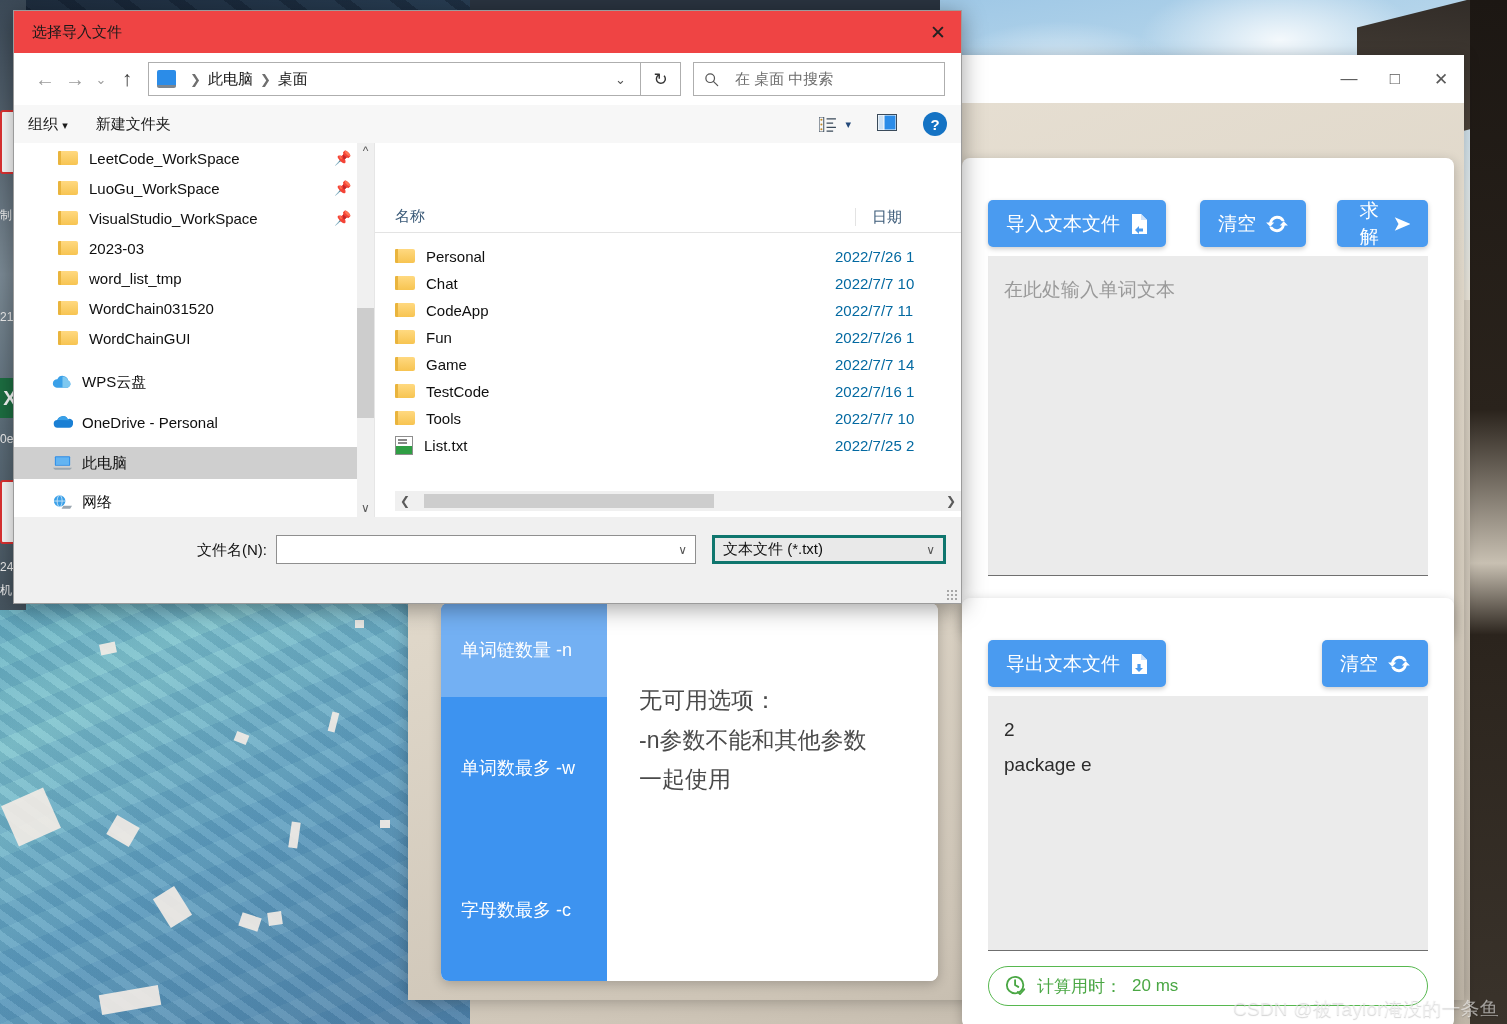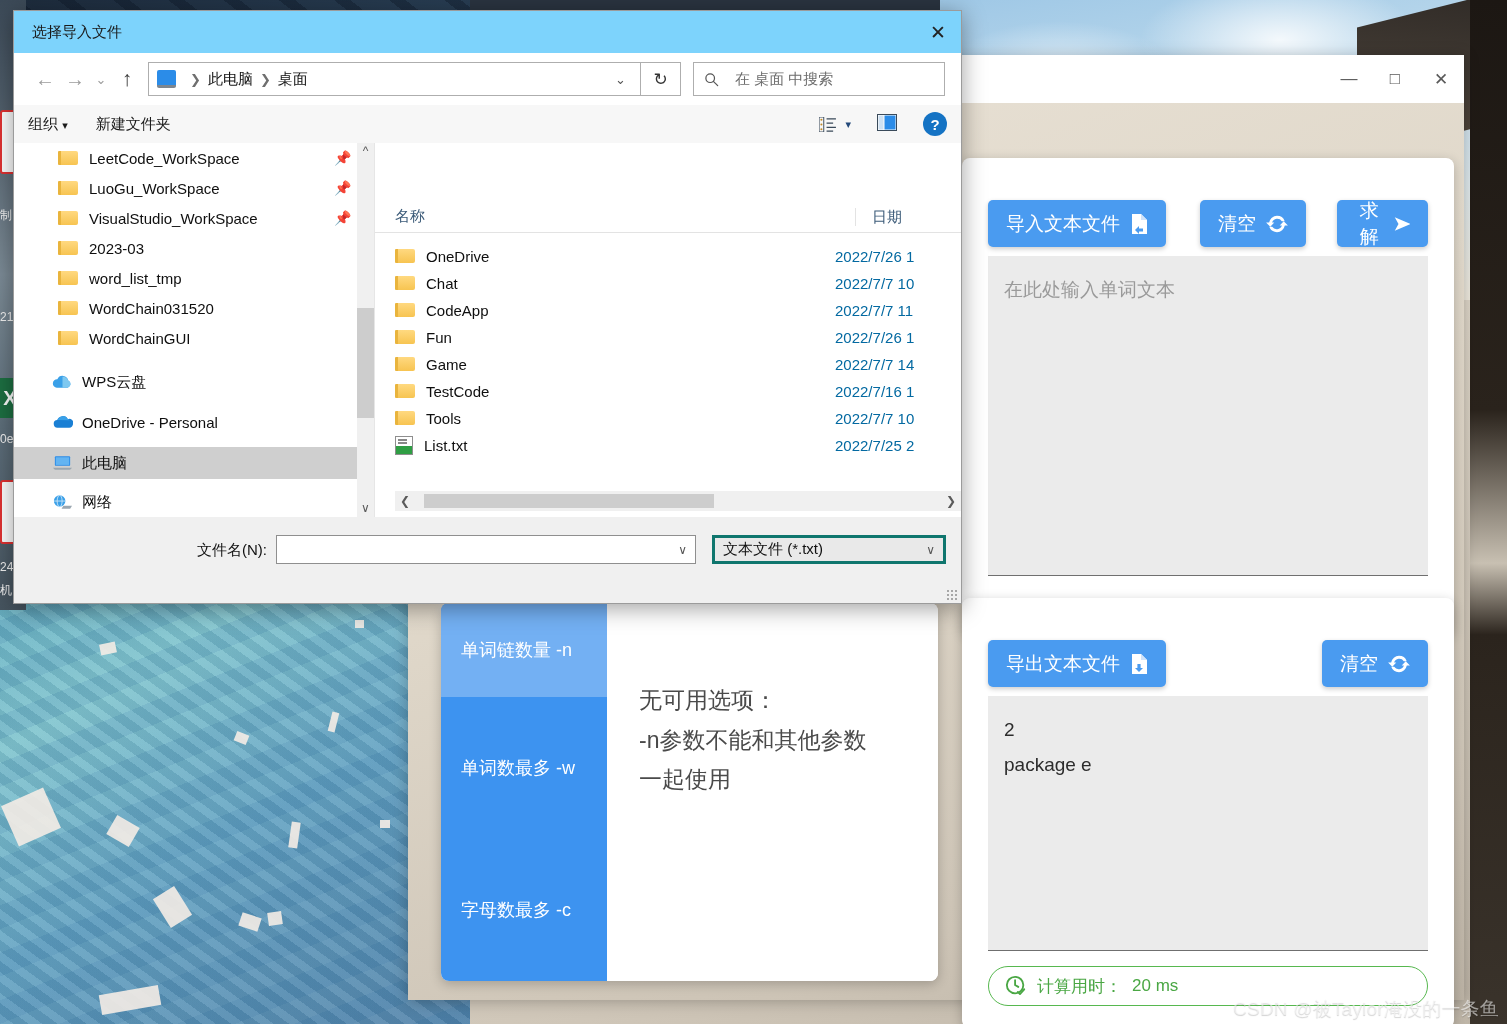--- a/index.html
+++ b/index.html
@@ -147,21 +147,21 @@
   }
 
   
   #file-dialog{
     position:absolute;left:13px;top:10px;width:947px;height:592px;
     background:#f0f0f0;border:1px solid #9b9b9b;
     box-shadow:0 4px 22px rgba(0,0,0,.38);
     font-size:15px;color:#111;
   }
   .fd-title{
-    height:42px;background:#7dd3fc;display:flex;align-items:center;
+    height:42px;background:#ef4444;display:flex;align-items:center;
     padding-left:18px;font-size:15px;color:#1a1a1a;
   }
   .fd-close{
     position:absolute;right:0;top:0;width:46px;height:42px;
     display:flex;align-items:center;justify-content:center;font-size:19px;color:#222;cursor:pointer;
   }
   .fd-navbar{height:52px;background:#ffffff;display:flex;align-items:center;padding:0 16px;gap:0;}
   .nav-arrow{width:30px;height:34px;display:flex;align-items:center;justify-content:center;color:#9b9b9b;font-size:20px;}
   .nav-arrow.up{color:#3a3a3a;font-size:21px;}
   .nav-arrow.small{font-size:13px;width:22px;}
@@ -494,21 +494,21 @@
 
     <div class="fd-list">
       <div class="list-head">
         <span class="lh-name">名称</span>
         <span class="lh-date">日期</span>
       </div>
       <div style="padding-top:10px;">
         <div class="file-row">
           <span class="fr-name">
             <span class="folder-ico"></span>
-            <span>OneDrive</span>
+            <span>Personal</span>
           </span>
           <span class="fr-date">2022/7/26 1</span>
         </div>
         <div class="file-row">
           <span class="fr-name">
             <span class="folder-ico"></span>
             <span>Chat</span>
           </span>
           <span class="fr-date">2022/7/7 10</span>
         </div>

